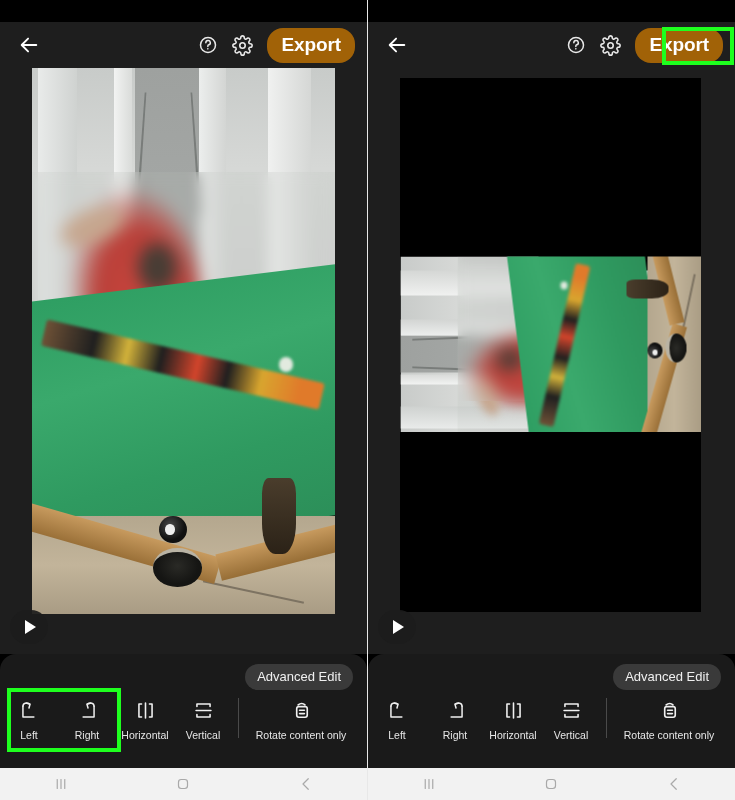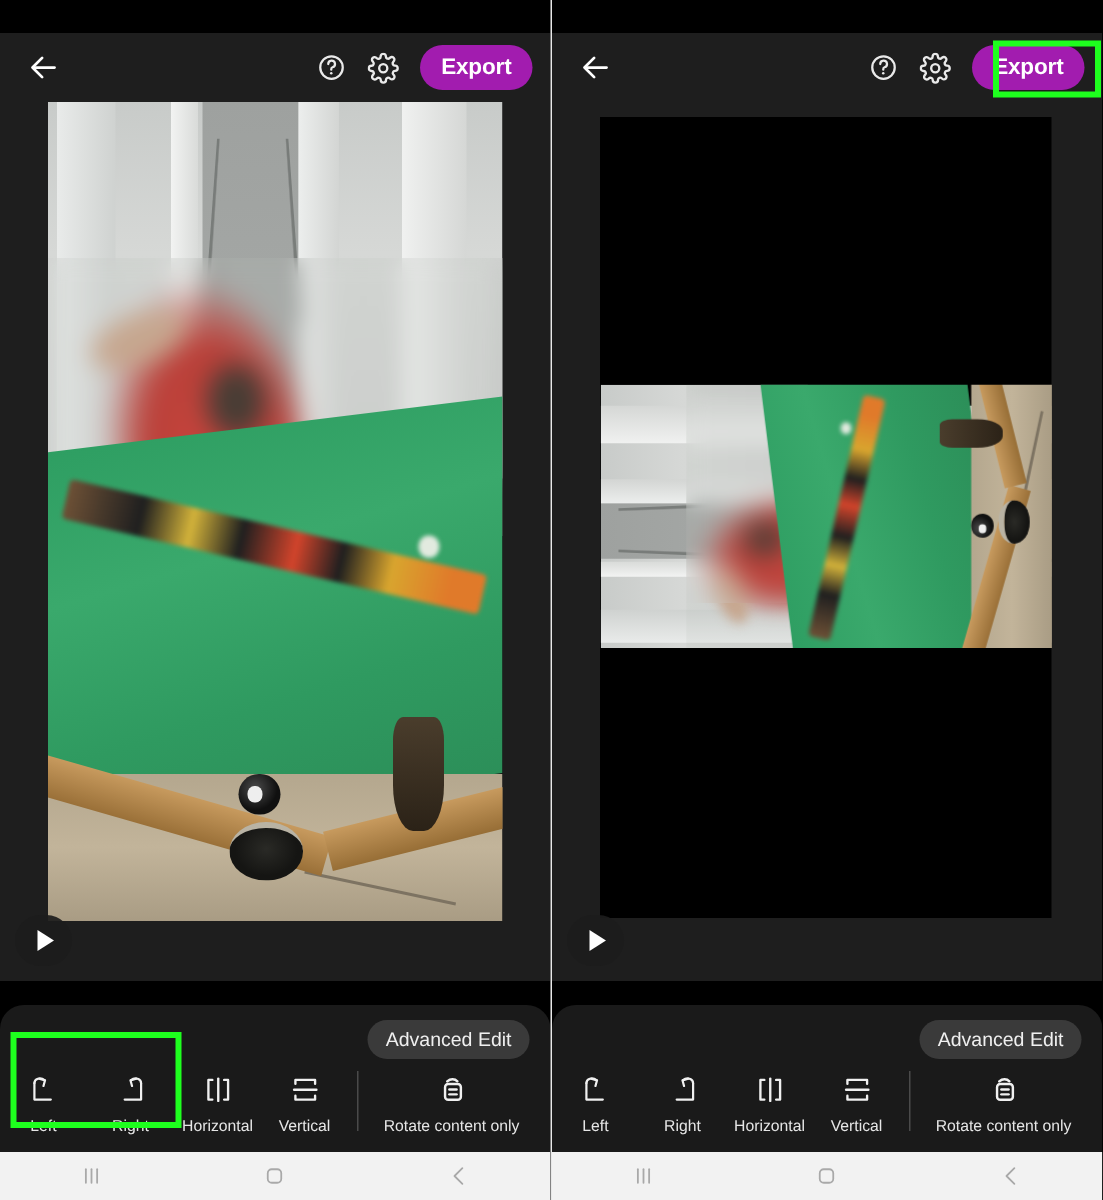--- a/index.html
+++ b/index.html
@@ -34,25 +34,25 @@
     width: 34px; height: 34px;
     display: flex; align-items: center; justify-content: center;
   }
   .spacer { flex: 1; }
   .icon-btn {
     width: 30px; height: 30px;
     display: flex; align-items: center; justify-content: center;
     margin-left: 4px;
   }
   .export-btn {
-    background: #a21caf;
+    background: #a16207;
     color: #fff;
     border-radius: 16px;
     padding: 6px 14px 7px;
-    font-size: 15px;
+    font-size: 19px;
     font-weight: bold;
     margin-left: 10px;
     letter-spacing: -0.1px;
     white-space: nowrap;
   }
 
   
   .canvas-area {
     position: relative;
     background: #1e1e1e;
@@ -239,21 +239,21 @@
     width: 0; height: 0;
     border-left: 11px solid #fff;
     border-top: 7px solid transparent;
     border-bottom: 7px solid transparent;
     margin-left: 3px;
   }
 
   
   .bottombar {
     position: absolute;
-    left: 0; bottom: 16px;
+    left: 0; bottom: 32px;
     width: 100%;
     height: 114px;
     background: #1a1a1a;
     border-radius: 16px 16px 0 0;
   }
   .adv-row {
     display: flex; justify-content: flex-end;
     padding: 10px 14px 0 0;
   }
   .adv-chip {

